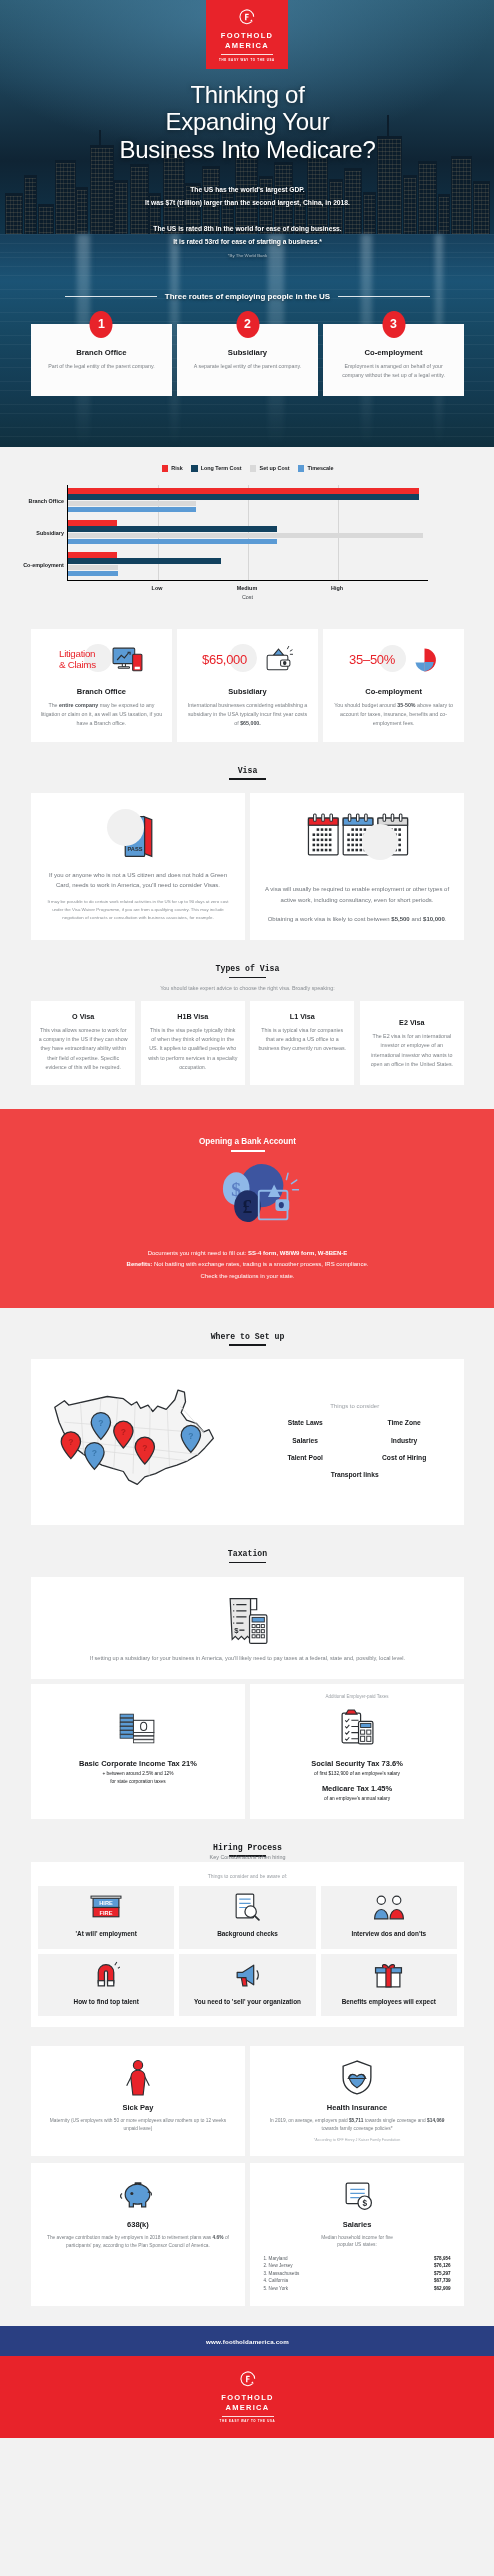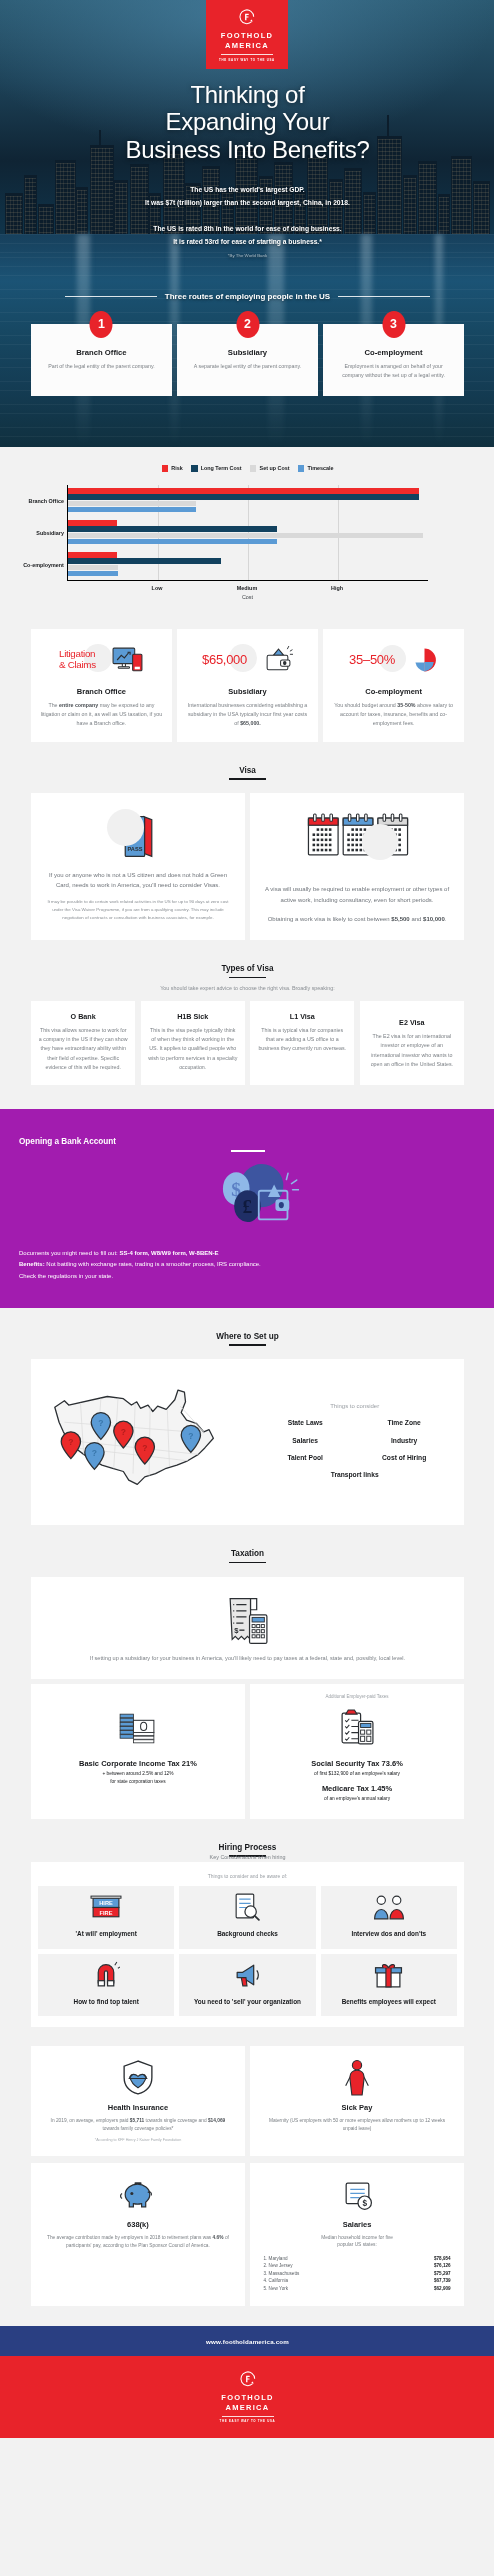--- a/index.html
+++ b/index.html
@@ -87,21 +87,21 @@
     position:absolute; top:-13px; left:50%; transform:translateX(-50%);
     width:23px; height:27px; border-radius:50%;
     background:#e8232a; color:#fff; font-weight:700; font-size:12.4px;
     display:flex; align-items:center; justify-content:center;
   }
   .route-title { font-size:7.7px; font-weight:700; color:#17191c; margin-bottom:5.2px; }
   .route-desc { font-size:5.3px; line-height:1.65; color:#7a7f84; }
 
   
   .section { padding:0 31px; }
-  .sec-head { text-align:center; padding:24px 0 13.4px; }
+  .sec-head { text-align:center; padding:24px 0 13.4px;font-family:Liberation Mono, monospace; }
   .sec-head h2 { font-size:8.2px; font-weight:700; color:#17191c; display:inline-block; padding-bottom:3.6px; }
   .sec-head .rule { width:37px; height:1.5px; background:#17191c; margin:0 auto; }
   .sec-sub { text-align:center; font-size:5.4px; color:#8a8f94; margin:-6.2px 0 9.3px; }
 
   
   .chart-wrap { background:#f2f2f2; padding:17.5px 0 13.4px; }
   .legend { display:flex; justify-content:center; gap:8.2px; margin-bottom:13.4px; }
   .legend-item { display:flex; align-items:center; gap:3.1px; }
   .legend-sw { width:6.7px; height:7.2px; }
   .legend-lb { font-size:5.4px; font-weight:700; color:#17191c; }
@@ -132,21 +132,21 @@
   .visa-lead { font-size:6px; line-height:1.78; color:#6f747a; margin-top:3.1px; }
   .visa-small { font-size:4.4px; line-height:1.72; color:#8a8f94; margin-top:7.2px; }
   .visa-lead b { color:#4a4f54; }
 
   .four { display:grid; grid-template-columns:repeat(4,1fr); gap:5.2px; }
   .vtype { background:#fff; padding:11.3px 7.2px 13.4px; text-align:center; }
   .vtype h4 { font-size:7.2px; font-weight:700; color:#17191c; margin-bottom:5.2px; }
   .vtype p { font-size:5.3px; line-height:1.74; color:#7a7f84; }
 
   
-  .bank { background:#a21caf; padding:28px 19px 25px; color:#fff; margin-top:24px; }
+  .bank { background:#ef4444; padding:28px 19px 25px; text-align:center; color:#fff; margin-top:24px; }
   .bank h2 { font-size:8.2px; font-weight:700; display:inline-block; padding-bottom:3.6px; }
   .bank .rule { width:34px; height:1.5px; background:#fff; margin:0 auto 3.1px; }
   .bank-ico { height:88px; display:flex; align-items:center; justify-content:center; margin:5.2px 0 3.1px; }
   .bank-txt { font-size:6px; line-height:1.95; }
   .bank-txt b { font-weight:700; }
 
   
   .map-card { background:#fff; display:grid; grid-template-columns:1.05fr .95fr; align-items:center; padding:14.4px 12.4px 17.5px; }
   .map-svg { width:100%; }
   .ttc { text-align:center; }
@@ -249,21 +249,21 @@
       <div class="logo-name">FOOTHOLD</div>
       <div class="logo-name">AMERICA</div>
       <div class="logo-rule"></div>
       <div class="logo-tag">THE EASY WAY TO THE USA</div>
     </div>
 
     <div class="hero-inner">
       <h1 class="hero-title">
         <span>Thinking of</span><br>
         <span>Expanding Your</span><br>
-        <span>Business Into Benefits?</span>
+        <span>Business Into Medicare?</span>
       </h1>
 
       <div class="hero-sub">
         <div>The US has the world's largest GDP.</div>
         <div>It was $7t (trillion) larger than the second largest, China, in 2018.</div>
       </div>
 
       <div class="hero-sub hero-sub2">
         <div>The US is rated 8th in the world for ease of doing business.</div>
         <div>It is rated 53rd for ease of starting a business.*</div>
@@ -552,25 +552,25 @@
 
   <section class="section">
     <div class="sec-head">
       <h2>Types of Visa</h2>
       <div class="rule"></div>
     </div>
     <div class="sec-sub">You should take expert advice to choose the right visa. Broadly speaking:</div>
 
     <div class="four">
       <div class="vtype">
-        <h4>O Bank</h4>
+        <h4>O Visa</h4>
         <p>This visa allows someone to work for a company in the US if they can show they have extraordinary ability within their field of expertise. Specific evidence of this will be required.</p>
       </div>
       <div class="vtype">
-        <h4>H1B Sick</h4>
+        <h4>H1B Visa</h4>
         <p>This is the visa people typically think of when they think of working in the US. It applies to qualified people who wish to perform services in a specialty occupation.</p>
       </div>
       <div class="vtype">
         <h4>L1 Visa</h4>
         <p>This is a typical visa for companies that are adding a US office to a business they currently run overseas.</p>
       </div>
       <div class="vtype" style="padding-top:17.5px">
         <h4>E2 Visa</h4>
         <p>The E2 visa is for an international investor or employee of an international investor who wants to open an office in the United States.</p>
       </div>
@@ -850,43 +850,43 @@
         </div>
 
       </div>
     </div>
   </section>
 
   <section class="section" style="padding-top:12.4px">
     <div class="ben-two">
       <div class="ben-card">
         <div class="ben-ico">
+          <svg width="28" height="37" viewBox="0 0 54 72">
+            <circle cx="27" cy="12" r="9" fill="#e8232a" stroke="#2b2f33" stroke-width="2.2"></circle>
+            <path d="M27 22c-9 0-14 6-14 14l4 34h20l4-34c0-8-5-14-14-14z" fill="#e8232a" stroke="#2b2f33" stroke-width="2.2"></path>
+            <path d="M13 36l-8 16M41 36l8 16" stroke="#2b2f33" stroke-width="2.2" fill="none"></path>
+          </svg>
+        </div>
+        <h4>Sick Pay</h4>
+        <p>Maternity (US employers with 50 or more employees allow mothers up to 12 weeks unpaid leave)</p>
+      </div>
+
+      <div class="ben-card">
+        <div class="ben-ico">
           <svg width="36" height="37" viewBox="0 0 70 72">
             <path d="M35 4L8 14v22c0 18 13 28 27 32 14-4 27-14 27-32V14z" fill="none" stroke="#2b2f33" stroke-width="2.6"></path>
             <path d="M35 56c-9-5-14-13-16-21 3-6 10-7 16-1 6-6 13-5 16 1-2 8-7 16-16 21z" fill="#5b9bd5" stroke="#2b2f33" stroke-width="2.2"></path>
             <path d="M24 30l-6 8h34l-6-8" fill="none" stroke="#2b2f33" stroke-width="2"></path>
           </svg>
         </div>
         <h4>Health Insurance</h4>
         <p>
           <span>In 2019, on average, employers paid </span><b>$5,711</b><span> towards single coverage and </span><b>$14,069</b><span> towards family coverage policies*</span>
         </p>
         <div class="foot">*According to KFF Henry J Kaiser Family Foundation</div>
-      </div>
-
-      <div class="ben-card">
-        <div class="ben-ico">
-          <svg width="28" height="37" viewBox="0 0 54 72">
-            <circle cx="27" cy="12" r="9" fill="#e8232a" stroke="#2b2f33" stroke-width="2.2"></circle>
-            <path d="M27 22c-9 0-14 6-14 14l4 34h20l4-34c0-8-5-14-14-14z" fill="#e8232a" stroke="#2b2f33" stroke-width="2.2"></path>
-            <path d="M13 36l-8 16M41 36l8 16" stroke="#2b2f33" stroke-width="2.2" fill="none"></path>
-          </svg>
-        </div>
-        <h4>Sick Pay</h4>
-        <p>Maternity (US employers with 50 or more employees allow mothers up to 12 weeks unpaid leave)</p>
       </div>
     </div>
 
     <div class="ben-two">
       <div class="ben-card">
         <div class="ben-ico">
           <svg width="39" height="34" viewBox="0 0 76 66">
             <path d="M14 30c0-12 12-20 24-20s24 8 24 20c0 6-3 11-8 15v9h-8v-6a34 34 0 0 1-16 0v6h-8v-9c-5-4-8-9-8-15z" fill="#5b9bd5" stroke="#2b2f33" stroke-width="2.4"></path>
             <circle cx="27" cy="28" r="3" fill="#2b2f33"></circle>
             <path d="M58 26c5-3 8 1 7 6" fill="none" stroke="#2b2f33" stroke-width="2.2"></path>

